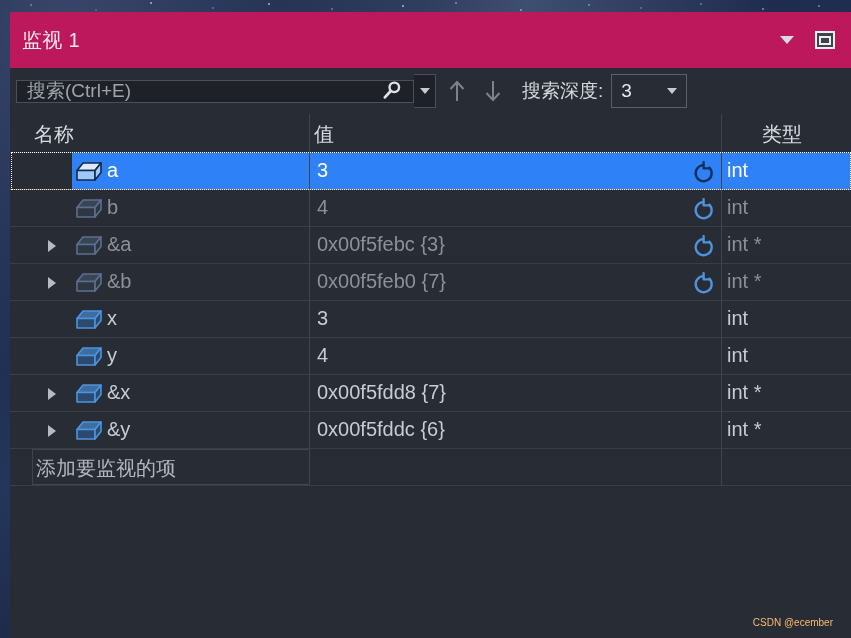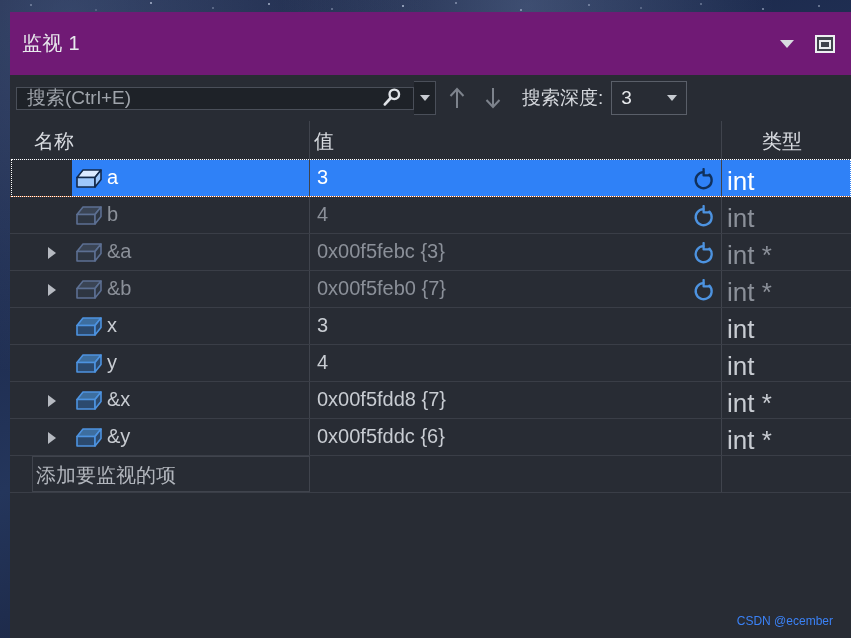--- a/index.html
+++ b/index.html
@@ -39,22 +39,22 @@
     top: 12px;
     width: 841px;
     height: 626px;
     background: #282c34;
     overflow: hidden;
   }
 
   
   #title-bar {
     position: relative;
-    height: 63px;
-    background: #701a75;
+    height: 56px;
+    background: #be185d;
     display: flex;
     align-items: center;
   }
   #title-text {
     margin-left: 12px;
     font-size: 20px;
     color: #e8eaed;
     letter-spacing: 0.3px;
     white-space: nowrap;
   }
@@ -243,21 +243,21 @@
   }
   .value-text {
     position: absolute;
     left: 307px; top: 6px;
     font-size: 20px;
     white-space: nowrap;
   }
   .type-text {
     position: absolute;
     left: 717px; top: 6px;
-    font-size: 26px;
+    font-size: 20px;
     white-space: nowrap;
   }
   .refresh-icon {
     position: absolute;
     left: 682px; top: 8px;
     width: 24px; height: 24px;
   }
 
   .t-dim    { color: #8b9099; }
   .t-normal { color: #c8ccd2; }
@@ -281,22 +281,22 @@
     left: 22px; top: 0; width: 277px; bottom: 0;
     border: 1px solid #40444d;
     border-right: 0;
     box-sizing: border-box;
   }
 
   #watermark {
     position: absolute;
     right: 18px;
     bottom: 10px;
-    font-size: 12px;
-    color: #3b82f6;
+    font-size: 10px;
+    color: #fdba74;
     white-space: nowrap;
   }
 </style>
 </head>
 <body>
 
 <div id="desktop">
     <div class="star" style="left: 30px; top: 4px; opacity: 0.47;"></div>
     <div class="star" style="left: 95px; top: 9px; opacity: 0.27;"></div>
     <div class="star" style="left: 150px; top: 2px; opacity: 0.81;"></div>

